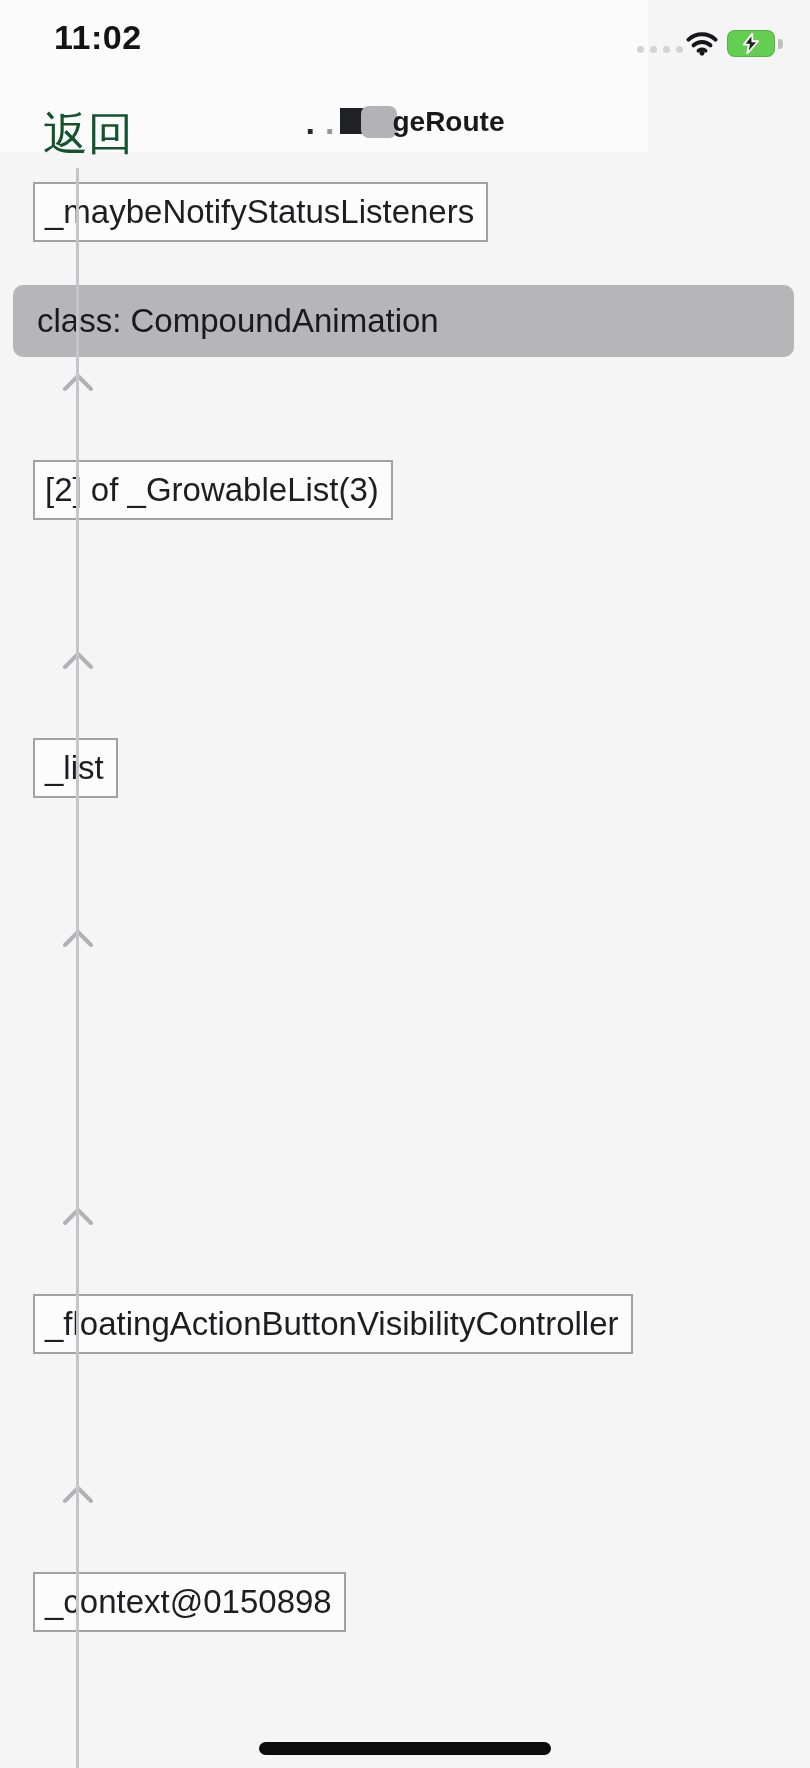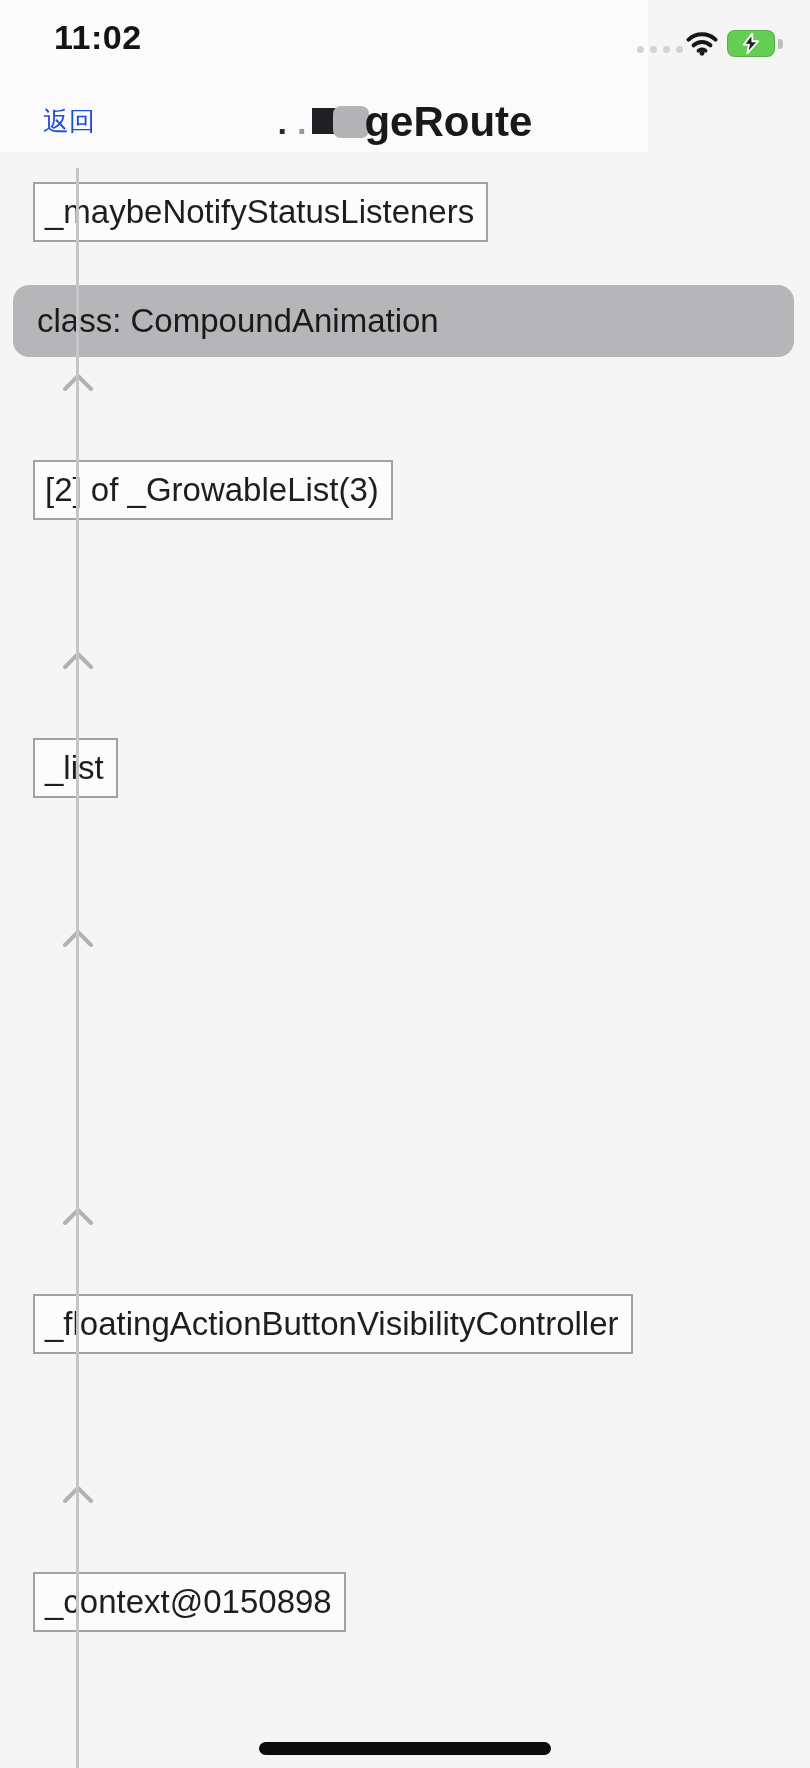--- a/index.html
+++ b/index.html
@@ -26,49 +26,49 @@
     position:absolute;left:727px;top:30px;width:48px;height:27px;
     border-radius:8px;background:#63ce52;border:1px solid rgba(0,0,0,.14);
     display:flex;align-items:center;justify-content:center;box-sizing:border-box;
   }
   .battery-nub{
     position:absolute;left:778px;top:39px;width:5px;height:10px;
     background:#bfbfc2;border-radius:0 4px 4px 0;
   }
   
   .back-btn{
-    position:absolute;left:43px;top:104px;font-size:26px;color:#1d4ed8;z-index:5;cursor:pointer;
+    position:absolute;left:43px;top:104px;font-size:45px;color:#14532d;z-index:5;cursor:pointer;
   }
   .title-wrap{
     position:absolute;left:0;top:100px;width:810px;height:44px;
     display:flex;align-items:center;justify-content:center;z-index:5;
   }
   .title-dot{font-size:34px;font-weight:600;color:#2a2a2c;margin-right:10px;line-height:44px;}
   .title-dot.faint{color:#96969a;margin-right:6px;}
   .redact-dark{width:24px;height:26px;background:#202125;margin-top:-2px;}
   .redact-gray{width:36px;height:32px;background:#b3b3b6;border-radius:8px;margin-left:-3px;margin-top:0;}
-  .title-text{font-size:42px;font-weight:600;color:#19191b;margin-left:-5px;}
+  .title-text{font-size:28px;font-weight:600;color:#19191b;margin-left:-5px;}
   
   .trunk{
     position:absolute;left:76px;top:168px;width:3px;height:1600px;
     background:#c6c6c8;z-index:1;
   }
   .chain{position:absolute;left:0;top:182px;width:810px;z-index:0;}
   .row{position:relative;height:278px;}
   .field-box{
     position:absolute;left:33px;top:0;height:60px;
     display:inline-flex;align-items:center;
     padding:0 12px 0 10px;box-sizing:border-box;
     background:#fcfcfd;border:2px solid #a2a2a5;
     font-size:33px;white-space:nowrap;cursor:pointer;
   }
   .field-box span{position:relative;z-index:3;color:#1e1e20;}
   .class-bar{
     position:absolute;left:13px;top:103px;width:781px;height:72px;
-    background:#b6b6b8;border-radius:16px;
+    background:#b6b6b8;border-radius:10px;
     display:flex;align-items:center;padding-left:24px;box-sizing:border-box;
     font-size:33px;color:#1a1a1c;z-index:2;cursor:pointer;white-space:nowrap;
   }
   .chevron{position:absolute;left:62px;top:191px;z-index:1;}
   
   .home-indicator{
     position:absolute;left:259px;top:1742px;width:292px;height:13px;
     border-radius:7px;background:#0c0c0d;z-index:6;
   }
 </style>

